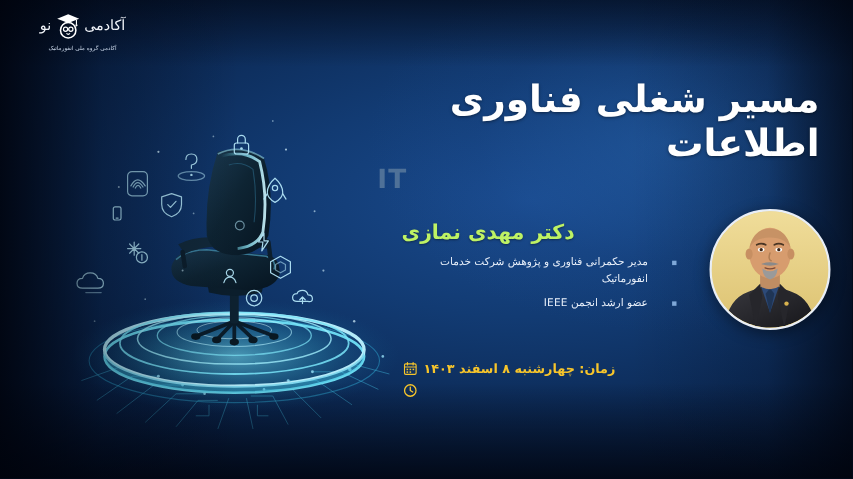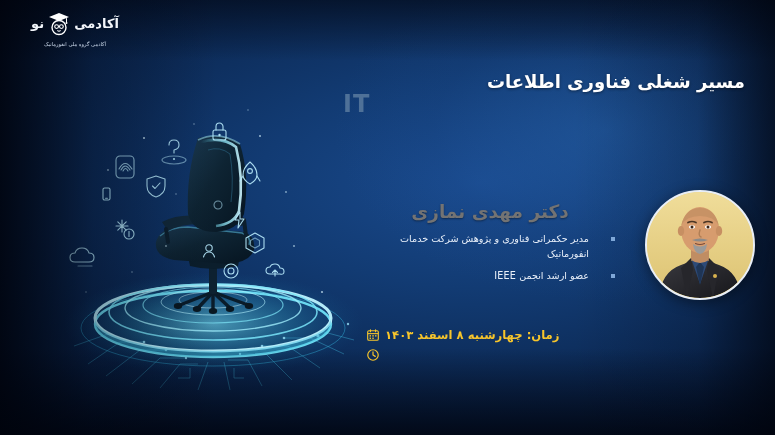--- a/index.html
+++ b/index.html
@@ -50,21 +50,21 @@
   .logo-row {
     display: flex;
     align-items: center;
     justify-content: center;
     gap: 2px;
     height: 30px;
   }
   .logo-word {
     color: #f2f5fa;
     font-size: 13px;
-    font-weight: bold;
+    font-weight: normal;
     letter-spacing: -0.3px;
     line-height: 1;
   }
   .logo-mark {
     position: relative;
     width: 26px; height: 26px;
     flex: 0 0 auto;
   }
   .logo-tagline {
     margin-top: 3px;
@@ -96,21 +96,21 @@
     font-size: 13.5px;
     font-weight: bold;
     letter-spacing: 0.4px;
     text-align: right;
     padding-right: 8px;
     text-shadow: 0 0 9px rgba(247,197,43,0.75), 0 0 18px rgba(247,197,43,0.35);
   }
   .headline {
     margin-top: 7px;
     color: #ffffff;
-    font-size: 18px;
+    font-size: 34px;
     font-weight: bold;
     letter-spacing: -0.2px;
     line-height: 1.18;
     text-align: right;
     padding-right: 8px;
     text-shadow: 0 1px 3px rgba(0,0,0,0.45);
   }
   .headline-sub {
     margin-top: -2px;
     color: #4f7198;
@@ -123,25 +123,25 @@
   }
 
   .speaker-block {
     position: absolute;
     top: 200px; right: 160px;
     width: 250px;
     direction: rtl;
     text-align: left;
   }
   .speaker-name {
-    color: #737373;
+    color: #bef264;
     font-size: 18.5px;
     font-weight: bold;
     line-height: 1.25;
-    text-align: center;
+    text-align: left;
     text-shadow: 0 1px 2px rgba(0,0,0,0.4);
   }
   .bullets {
     list-style: none;
     margin: 9px 0 0 0;
     padding: 0;
   }
   .bullet {
     display: flex;
     flex-direction: row;

